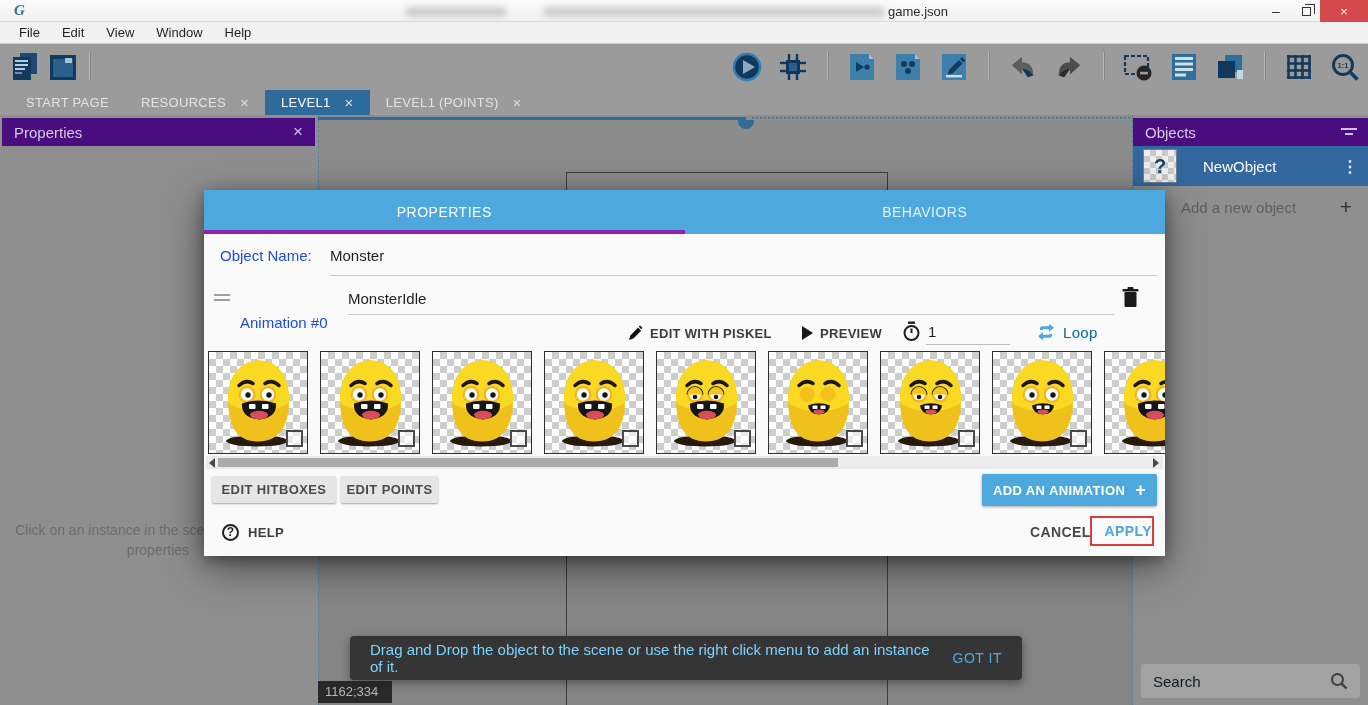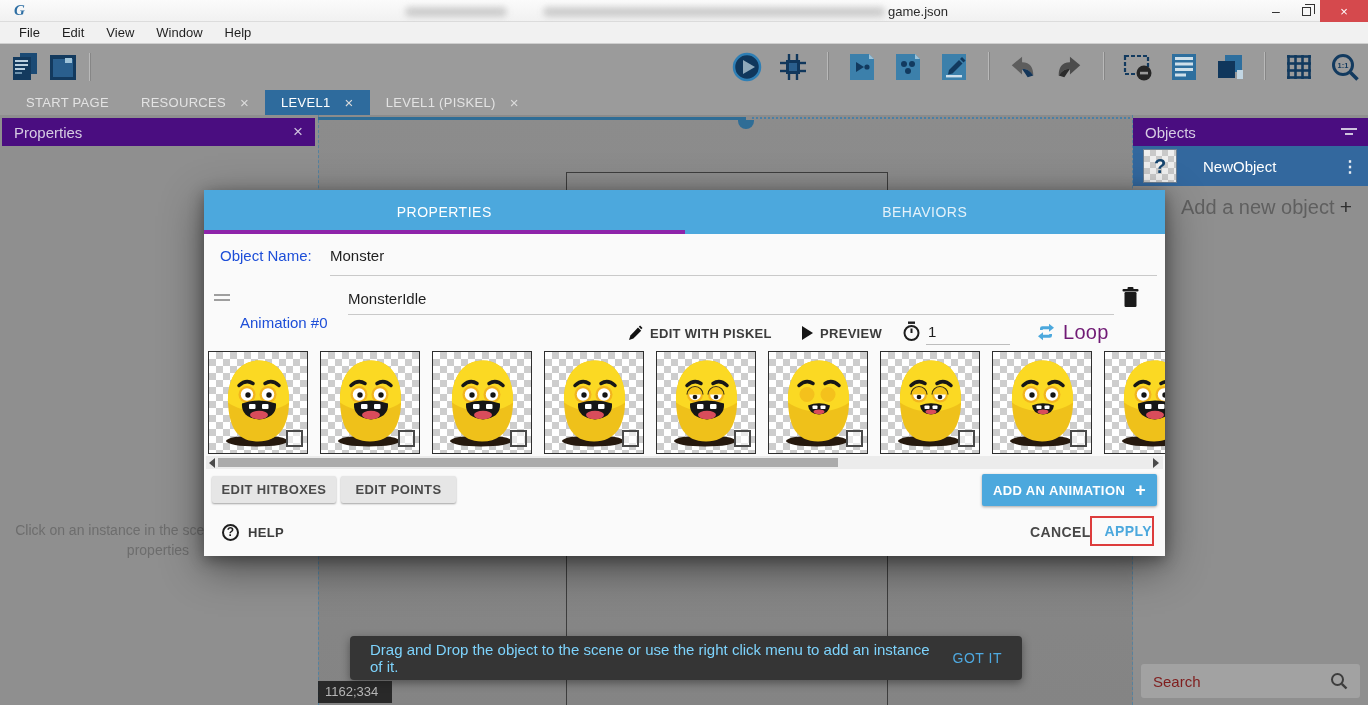--- a/index.html
+++ b/index.html
@@ -52,24 +52,24 @@
   .obj-row { left:0; top:31px; width:235px; height:40px; background:#33689e; display:flex; align-items:center; padding:0 10px; }
   .obj-thumb { width:34px; height:34px; border:1px solid #6d7f92; background-image:
       linear-gradient(45deg,#c9c9c9 25%,transparent 25%,transparent 75%,#c9c9c9 75%),
       linear-gradient(45deg,#c9c9c9 25%,#efefef 25%,#efefef 75%,#c9c9c9 75%);
       background-size:12px 12px; background-position:0 0,6px 6px;
       display:flex; align-items:center; justify-content:center;
       font-size:20px; font-weight:bold; color:#16456e; }
   .obj-label { margin-left:26px; font-size:15px; color:#fff; flex:1; }
   .obj-dots { font-size:16px; color:#e8eef4; font-weight:bold; }
   .add-row { left:0; top:77px; width:235px; height:30px; display:flex; align-items:center; padding:0 16px; }
-  .add-label { margin-left:32px; flex:1; font-size:20px; color:#5f5f5f; }
+  .add-label { margin-left:32px; flex:1; font-size:15px; color:#5f5f5f; }
   .add-plus { font-size:21px; color:#2f2f2f; }
   .search-box { left:8px; top:549px; width:219px; height:34px; background:#a2a2a2; border-radius:3px; display:flex; align-items:center; padding:0 12px; }
-  .search-ph { flex:1; font-size:15px; color:#7f1d1d; }
+  .search-ph { flex:1; font-size:15px; color:#0f172a; }
 
   
   .scene { left:318px; top:115px; width:815px; height:590px; background:linear-gradient(#8c8c8c,#848484); border-left:1px dashed #55829f; border-right:1px dashed #55829f; }
   .scene-topline-solid { left:318px; top:117px; width:428px; height:3px; background:#2f6d96; }
   .scene-topline-dot { left:752px; top:117px; width:378px; height:0; border-top:2px dotted #4a7fa5; }
   .scene-handle { left:738px; top:120px; width:16px; height:9px; background:#2f6d96; border-radius:0 0 16px 16px; }
   .game-rect { left:566px; top:172px; width:322px; height:533px; border:1px solid #3d3d3d; border-bottom:none; }
 
   
   .dialog { left:204px; top:190px; width:961px; height:366px; background:#fafafa; box-shadow:0 12px 40px rgba(0,0,0,.45), 0 4px 14px rgba(0,0,0,.35); }
@@ -276,21 +276,21 @@
     </div>
   <div class="tab">
       <span>RESOURCES</span>
       <span class="tab-x">×</span>
     </div>
   <div class="tab active">
       <span>LEVEL1</span>
       <span class="tab-x">×</span>
     </div>
   <div class="tab">
-      <span>LEVEL1 (PISKEL)</span>
+      <span>LEVEL1 (POINTS)</span>
       <span class="tab-x">×</span>
     </div>
 </div>
 
 <div class="abs scene"></div>
 <div class="abs scene-topline-solid"></div>
 <div class="abs scene-topline-dot"></div>
 <div class="abs scene-handle"></div>
 <div class="abs game-rect"></div>
 
@@ -363,21 +363,21 @@
   </div>
   <div class="abs ctl" style="left:698px; top:130px;">
     <svg width="19" height="21" viewBox="0 0 19 21">
         <circle cx="9.5" cy="12" r="7" fill="none" stroke="#1e1e1e" stroke-width="2"></circle>
         <rect x="6" y="0.5" width="7" height="2.4" fill="#1e1e1e"></rect>
         <line x1="9.5" y1="12" x2="9.5" y2="7.5" stroke="#1e1e1e" stroke-width="2"></line>
       </svg>
     <span class="dlg-value" style="font-weight:normal;">1</span>
   </div>
   <div class="abs underline" style="left:722px; top:154px; width:84px; background:#bdbdbd;"></div>
-  <div class="abs ctl" style="left:832px; top:131px; font-weight:normal; font-size:20px; color:#701a75;">
+  <div class="abs ctl" style="left:832px; top:131px; font-weight:normal; font-size:15px; color:#0369a1;">
     <svg width="20" height="18" viewBox="0 0 20 18">
       <path d="M4,7 V5.5 a2.2,2.2 0 0 1 2.2,-2.2 H13 V0.8 l5,4 -5,4 V6.3 H6.8 V7 z" fill="#4ca8dd"></path>
       <path d="M16,11 v1.5 a2.2,2.2 0 0 1 -2.2,2.2 H7 v2.5 l-5,-4 5,-4 v2.5 h6.2 V11 z" fill="#4ca8dd"></path>
     </svg>
     <span>Loop</span>
   </div>
 
   <div class="abs frames-strip" id="frames-strip">
       <div class="frame-tile" style="left: 4px;"><svg viewBox="0 0 100 100" width="100" height="101">
     <ellipse cx="48" cy="88.5" rx="31" ry="5.5" fill="#26190e"></ellipse>
@@ -537,21 +537,21 @@
           <ellipse cx="50" cy="62.5" rx="9" ry="4.2" fill="#D94C5B"></ellipse>
         </svg></div>
     </div>
 
   <div class="abs hscroll-track"></div>
   <div class="abs hscroll-thumb"></div>
   <div class="abs scroll-arrow arrow-left"></div>
   <div class="abs scroll-arrow arrow-right"></div>
 
   <div class="abs flat-btn" style="left:8px; top:286px; width:124px;">EDIT HITBOXES</div>
-  <div class="abs flat-btn" style="left:137px; top:286px; width:115px;">EDIT POINTS</div>
+  <div class="abs flat-btn" style="left:137px; top:286px; width:97px;">EDIT POINTS</div>
   <div class="abs blue-btn" style="left:778px; top:284px; width:175px; height:32px;">
     <span>ADD AN ANIMATION</span>
     <span class="plus">+</span>
   </div>
 
   <div class="abs ctl" style="left:18px; top:331px; gap:9px;">
     <span class="help-circle">?</span>
     <span>HELP</span>
   </div>
   <span class="abs text-btn cancel-btn" style="left:826px; top:334px;">CANCEL</span>

